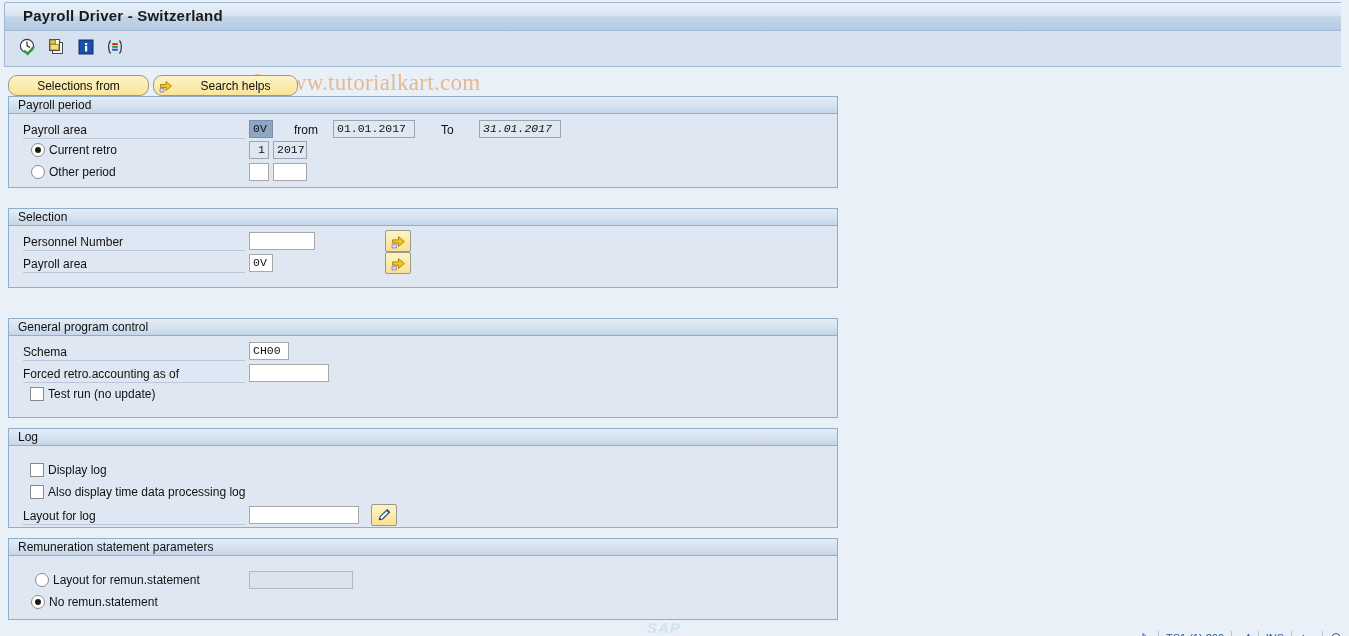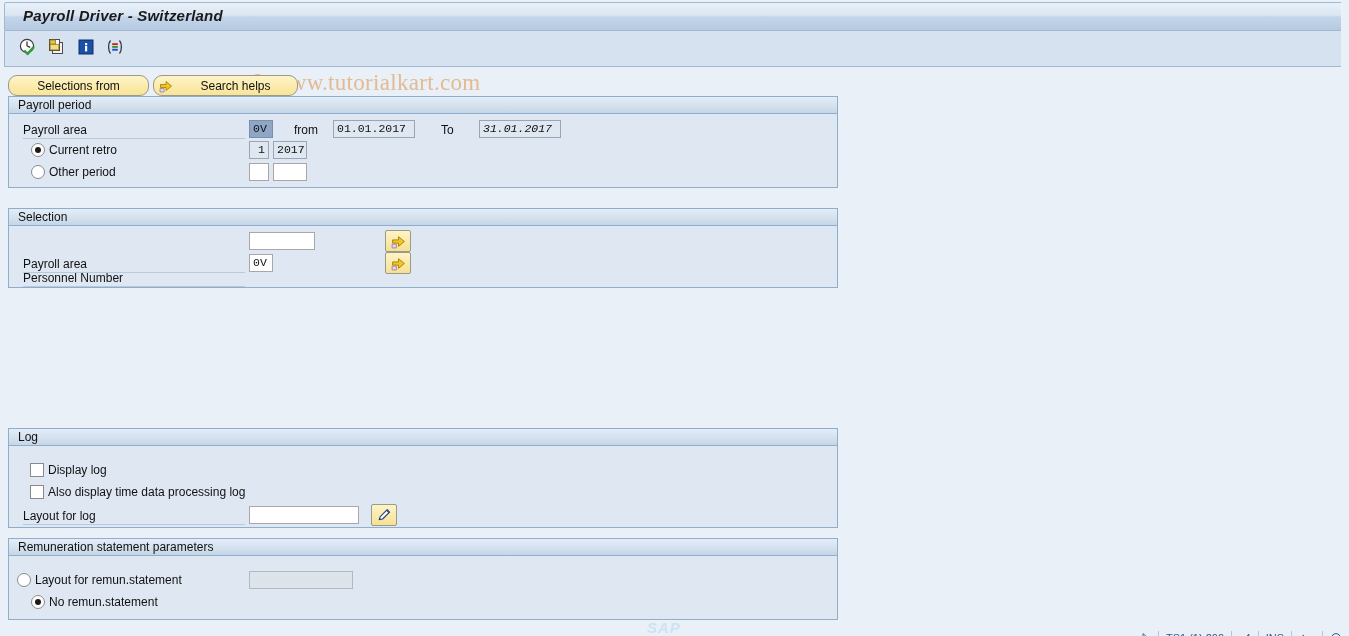--- a/index.html
+++ b/index.html
@@ -18,21 +18,21 @@
   
   .titlebar {
     position: absolute; left: 4px; top: 2px; right: 4px; height: 29px;
     background: linear-gradient(to bottom, #e9f0f8 0%, #dae6f2 45%, #c3d5e9 52%, #b6cbe2 100%);
     border: 1px solid #9fb8d4;
     border-radius: 2px 2px 0 0;
     box-sizing: border-box;
   }
   .titlebar-text {
     position: absolute; left: 18px; top: 4px;
-    font-size: 15px; font-weight: bold; font-style: italic;
+    font-size: 15px; font-weight: bold; 
     color: #1a1a1a;
     letter-spacing: 0.2px;
     white-space: nowrap;
   }
 
   
   .toolbar {
     position: absolute; left: 4px; top: 31px; right: 4px; height: 36px;
     background: #d6e2ef;
     border-left: 1px solid #9fb8d4;
@@ -290,41 +290,58 @@
       <div class="fld" style="left:240px; top:49px; width:20px;"></div>
       <div class="fld" style="left:264px; top:49px; width:34px;"></div>
 
     </div>
   </div>
 
   <div class="group" style="top:208px; height:80px;">
     <div class="group-header">Selection</div>
     <div class="group-body">
 
-      <div class="lbl" style="left:14px; top:9px; width:222px;margin-top:36px;">Personnel Number</div>
+      <div class="lbl" style="left:14px; top:9px; width:222px;">Personnel Number</div>
       <div class="fld" style="left:240px; top:6px; width:66px;"></div>
       <div class="iconbtn" style="left:376px; top:4px;">
         <svg width="15" height="15" viewBox="0 0 14 14">
           <path d="M1 9.5 L1 13 L5 13 L5 9.5 Z" fill="#e7d4ef" stroke="#8a6fa0" stroke-width="0.7"></path>
           <path d="M1.5 5.5 L7 5.5 L7 2.5 L12.5 7 L7 11.5 L7 8.5 L1.5 8.5 Z" fill="#f5c51d" stroke="#9a7a09" stroke-width="0.8" stroke-linejoin="round"></path>
         </svg>
       </div>
 
       <div class="lbl" style="left:14px; top:31px; width:222px;">Payroll area</div>
       <div class="fld" style="left:240px; top:28px; width:24px;">0V</div>
       <div class="iconbtn" style="left:376px; top:26px;">
         <svg width="15" height="15" viewBox="0 0 14 14">
           <path d="M1 9.5 L1 13 L5 13 L5 9.5 Z" fill="#e7d4ef" stroke="#8a6fa0" stroke-width="0.7"></path>
           <path d="M1.5 5.5 L7 5.5 L7 2.5 L12.5 7 L7 11.5 L7 8.5 L1.5 8.5 Z" fill="#f5c51d" stroke="#9a7a09" stroke-width="0.8" stroke-linejoin="round"></path>
         </svg>
       </div>
 
     </div>
   </div>
 
+  <div class="group" style="top:318px; height:100px;">
+    <div class="group-header">General program control</div>
+    <div class="group-body">
+
+      <div class="lbl" style="left:14px; top:9px; width:222px;">Schema</div>
+      <div class="fld" style="left:240px; top:6px; width:40px;">CH00</div>
+
+      <div class="lbl" style="left:14px; top:31px; width:222px;">Forced retro.accounting as of</div>
+      <div class="fld" style="left:240px; top:28px; width:80px;"></div>
+
+      <div class="check-row" style="left:21px; top:51px;">
+        <span class="chk"></span>
+        <span>Test run (no update)</span>
+      </div>
+
+    </div>
+  </div>
 
   <div class="group" style="top:428px; height:100px;">
     <div class="group-header">Log</div>
     <div class="group-body">
 
       <div class="check-row" style="left:21px; top:17px;">
         <span class="chk"></span>
         <span>Display log</span>
       </div>
 
@@ -344,21 +361,21 @@
         </svg>
       </div>
 
     </div>
   </div>
 
   <div class="group" style="top:538px; height:82px;">
     <div class="group-header">Remuneration statement parameters</div>
     <div class="group-body">
 
-      <div class="radio-row" style="left:8px; top:17px;justify-content:center;">
+      <div class="radio-row" style="left:26px; top:17px;justify-content:center;">
         <span class="radio"></span>
         <span>Layout for remun.statement</span>
       </div>
       <div class="fld disabled" style="left:240px; top:15px; width:104px;"></div>
 
       <div class="radio-row" style="left:22px; top:39px;">
         <span class="radio on"></span>
         <span>No remun.statement</span>
       </div>
 

